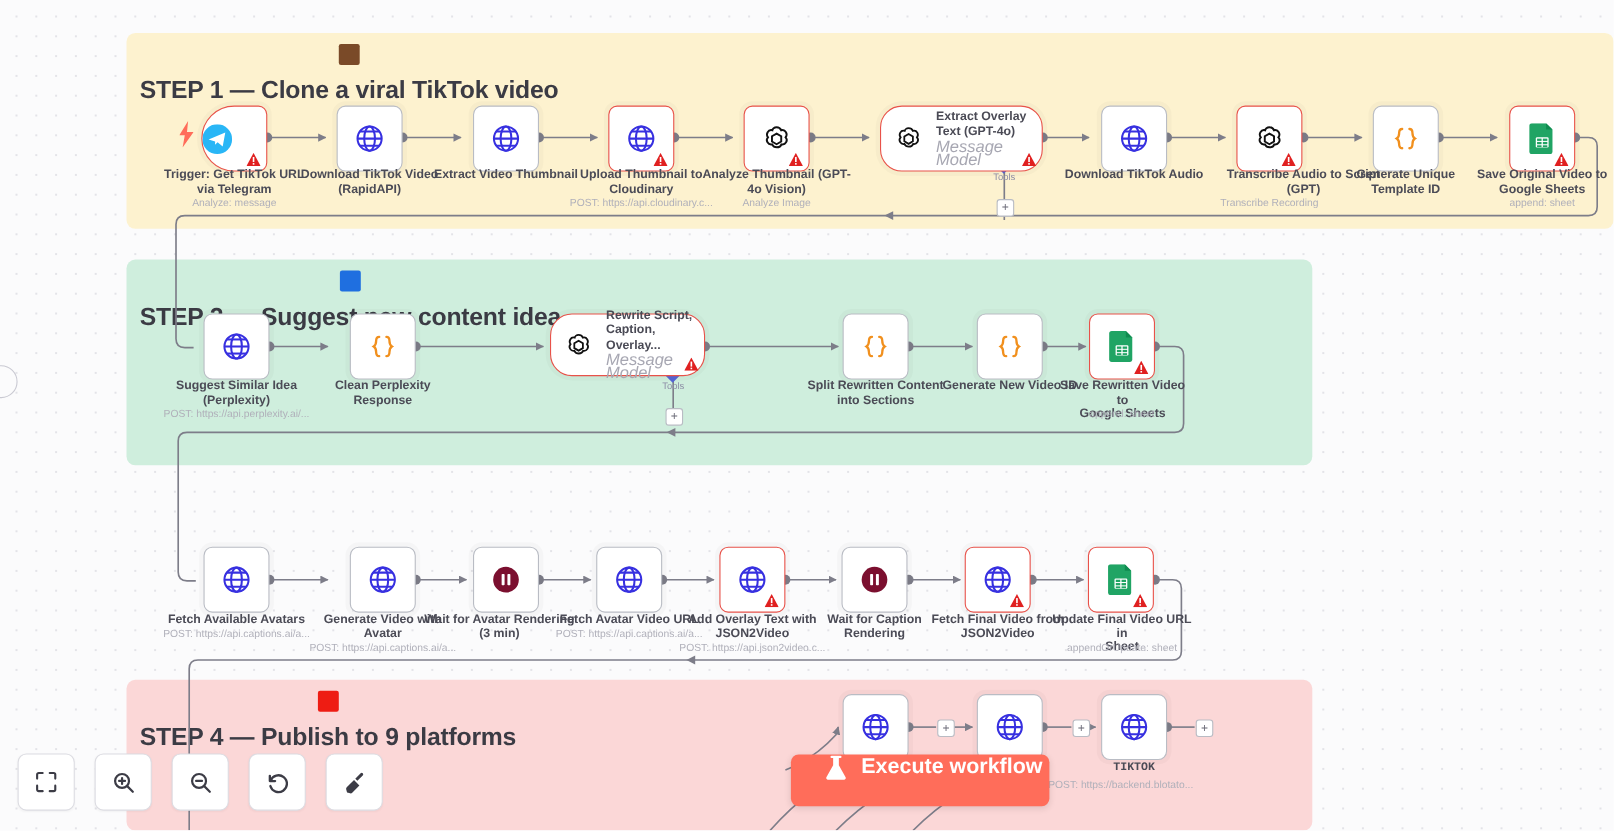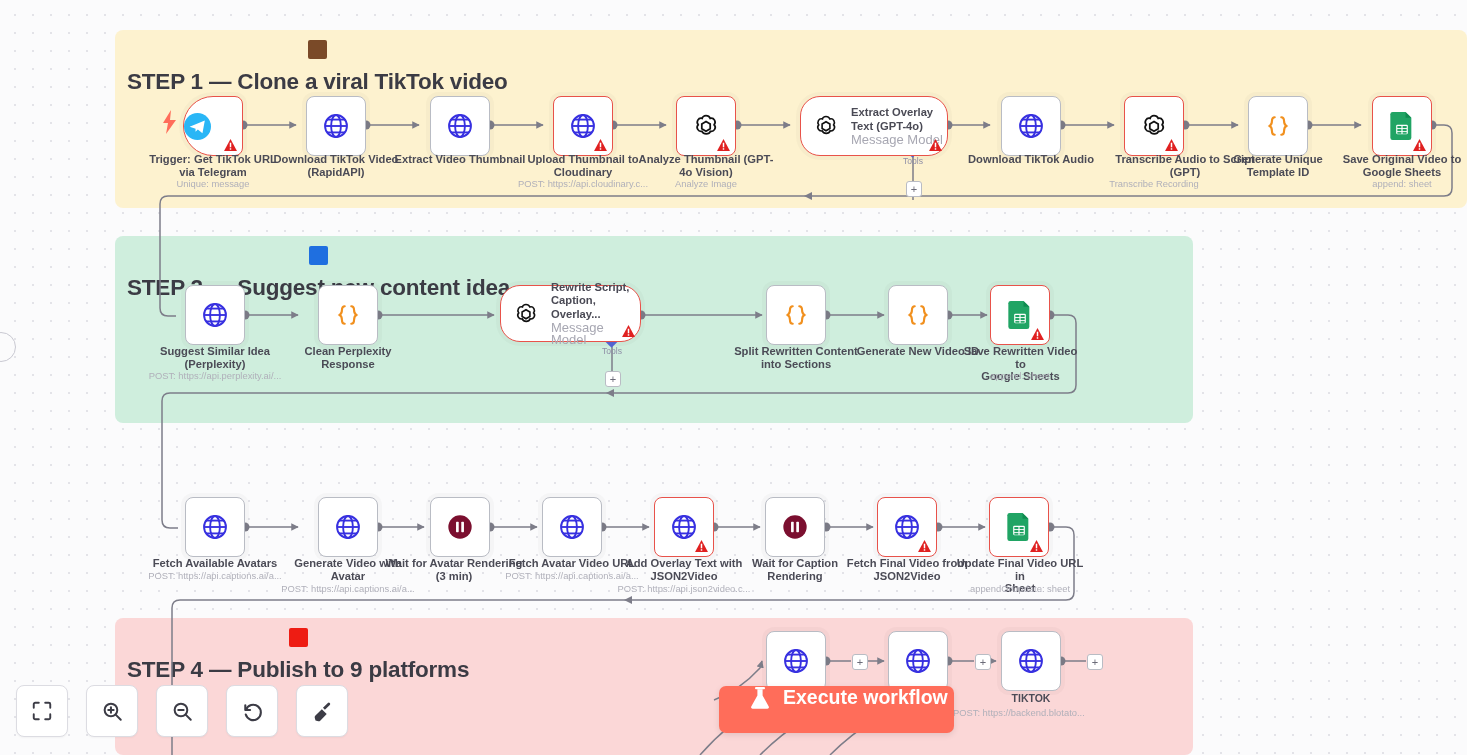--- a/index.html
+++ b/index.html
@@ -73,21 +73,21 @@
     padding-left: 12px;
     gap: 12px;
   }
   .node-icon { flex: 0 0 auto; line-height: 0; }
   .node-inline-text { display: flex; flex-direction: column; gap: 1px; }
   .node-inline-title {
     font-size: 11.2px; font-weight: 600; color: #4a4a55;
     line-height: 13.5px; max-width: 118px;
   }
   .node-inline-sub {
-    font-size: 13px; color: #a7a7b2; line-height: 12px;
+    font-size: 15px; color: #a7a7b2; line-height: 12px; font-style: italic;
   }
   .warn-badge {
     position: absolute;
     right: 5px; bottom: 4px;
     width: 0; height: 0;
     line-height: 0;
   }
   
   .node-label {
     position: absolute;
@@ -317,21 +317,21 @@
     <span class="warn-badge">
       <svg width="13" height="12" viewBox="0 0 14 13" style="position:absolute;right:0;bottom:0;">
           <path d="M7 0 L14 13 L0 13 Z" fill="#e02020"></path>
           <rect x="6.2" y="4" width="1.6" height="5" fill="#fff"></rect>
           <rect x="6.2" y="10" width="1.6" height="1.6" fill="#fff"></rect>
         </svg>
     </span>
   </div>
   <div class="node-label" style="left:148px; top:153px; width:130px;">Trigger: Get TikTok URL
 via Telegram</div>
-  <div class="node-sub" style="left:148px; top:178px; width:130px;">Unique: message</div>
+  <div class="node-sub" style="left:148px; top:178px; width:130px;">Analyze: message</div>
 
   <div class="node square" style="left:306px; top:96px; width:60px; height:60px;">
     <div class="node-inner">
         <span class="node-icon">
       <svg width="28" height="28" viewBox="0 0 24 24" fill="none" stroke="#3730e0" stroke-width="1.6">
             <circle cx="12" cy="12" r="9.4"></circle>
             <ellipse cx="12" cy="12" rx="4.2" ry="9.4"></ellipse>
             <line x1="2.6" y1="12" x2="21.4" y2="12"></line>
             <line x1="4.3" y1="6.5" x2="19.7" y2="6.5"></line>
             <line x1="4.3" y1="17.5" x2="19.7" y2="17.5"></line>
@@ -806,21 +806,21 @@
       <svg width="28" height="28" viewBox="0 0 24 24" fill="none" stroke="#3730e0" stroke-width="1.6">
             <circle cx="12" cy="12" r="9.4"></circle>
             <ellipse cx="12" cy="12" rx="4.2" ry="9.4"></ellipse>
             <line x1="2.6" y1="12" x2="21.4" y2="12"></line>
             <line x1="4.3" y1="6.5" x2="19.7" y2="6.5"></line>
             <line x1="4.3" y1="17.5" x2="19.7" y2="17.5"></line>
           </svg>
     </span>
       </div>
   </div>
-  <div class="node-label" style="left:971px; top:692px; width:120px; font-size:10.5px;">TIKTOK</div>
+  <div class="node-label" style="left:971px; top:692px; width:120px; font-size:10.5px;font-family:Liberation Mono, monospace;">TIKTOK</div>
   <div class="node-sub" style="left:930px; top:707px; width:165px; text-align:left;">ats... POST: https://backend.blotato...</div>
   <div class="plus-box" style="left:1087px; top:654px;">+</div>
 
   <div id="execute-btn">
     <span style="line-height:0;">
       <svg width="22" height="24" viewBox="0 0 22 24" fill="#fff">
         <rect x="6" y="1" width="10" height="2.2" rx="1"></rect>
         <path d="M8.4 3.2 v6.4 L2.4 20.3 a1.6 1.6 0 0 0 1.4 2.5 h14.4 a1.6 1.6 0 0 0 1.4 -2.5 L13.6 9.6 V3.2 z"></path>
       </svg>
     </span>

